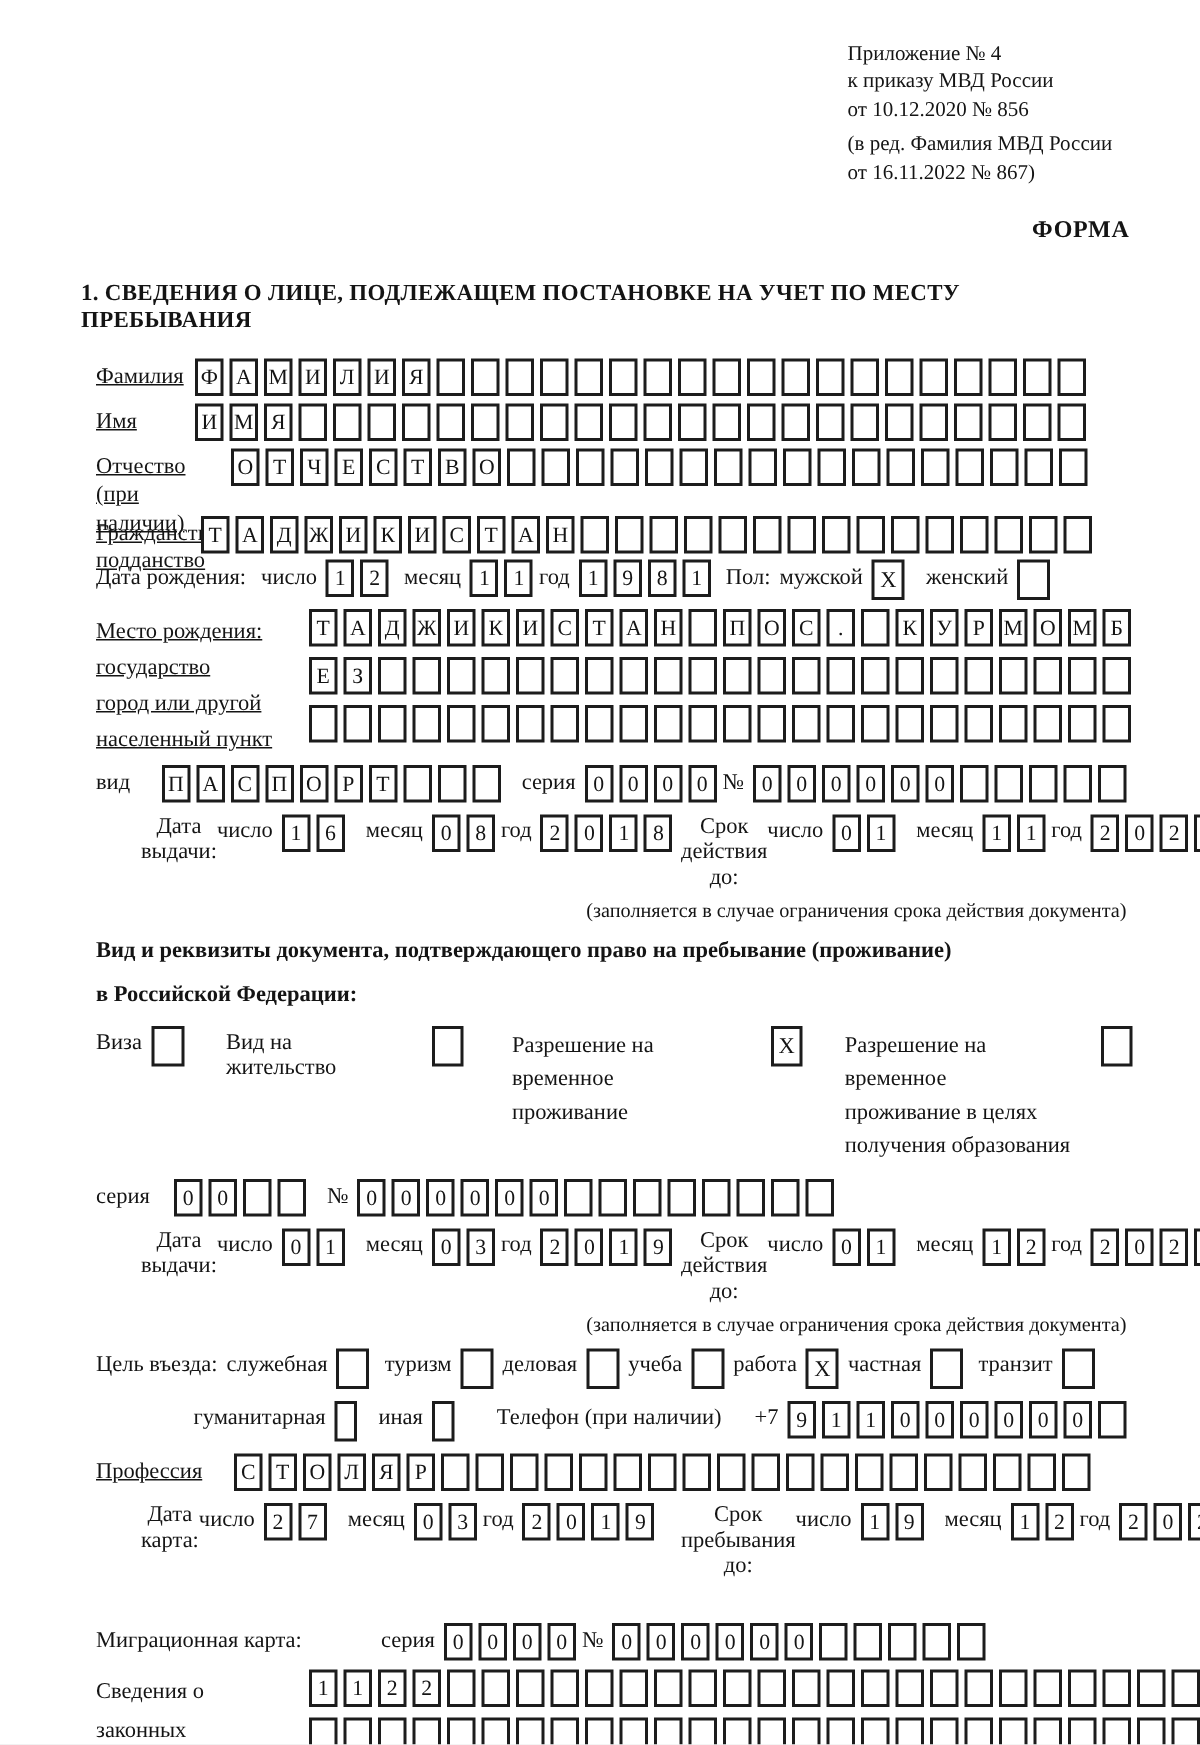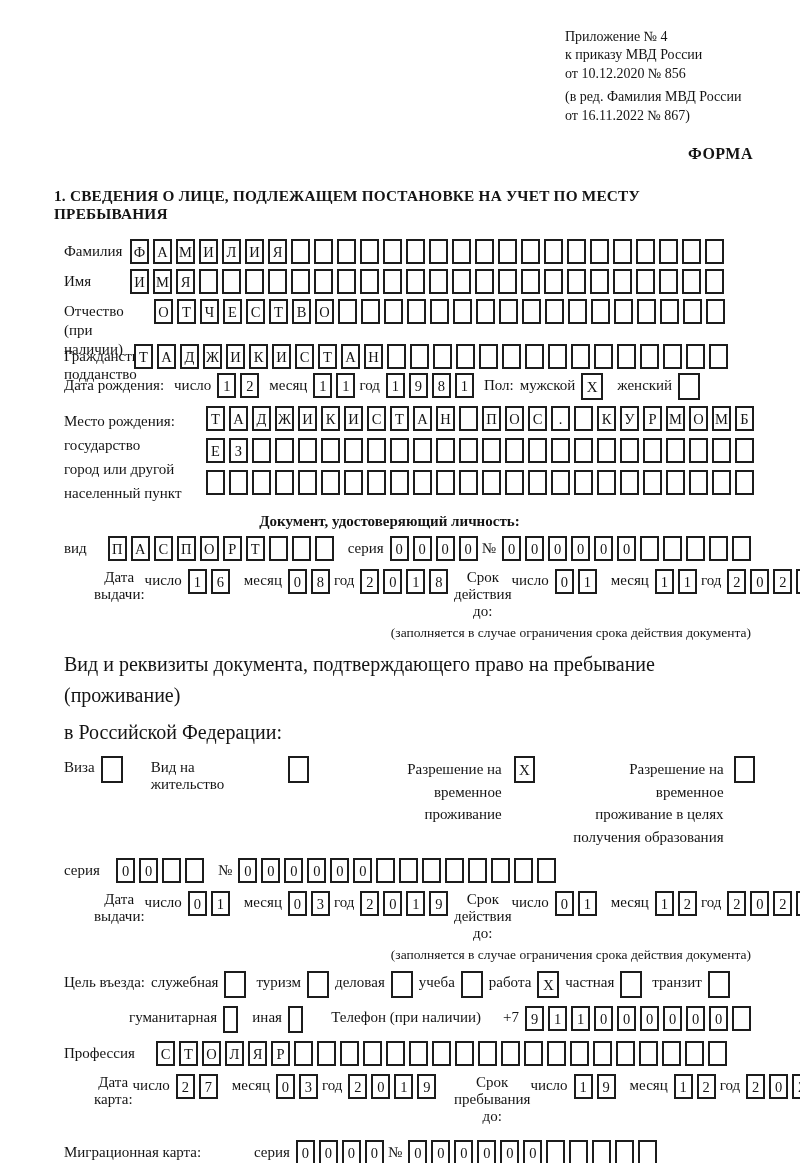--- a/index.html
+++ b/index.html
@@ -10,21 +10,21 @@
     overflow:hidden;position:relative;
   }
   .ref-block{width:190px;margin-left:auto;font-size:14px;line-height:1.32;}
   .ref-block .gap{margin-top:5px;}
   .forma{font-weight:bold;font-size:16px;text-align:right;margin:20px 2px 6px 0;letter-spacing:.5px;}
   .title{font-weight:bold;font-size:16.5px;text-align:center;margin-top:12px;line-height:1.55;}
   .blank-line{display:inline-block;width:54px;border-bottom:2px solid #333;height:13px;margin-left:10px;}
   .sec-heading{font-weight:bold;font-size:15.3px;margin:24px 0 16px -10px;letter-spacing:.2px;}
 
   .frow{display:flex;align-items:flex-start;margin-bottom:5px;font-size:15px;line-height:1.25;}
-  .lbl{flex-shrink:0;padding-top:3px;}
+  .lbl{flex-shrink:0;padding-top:3px;text-decoration:underline;}
   .boxes{display:inline-flex;flex-wrap:nowrap;}
   .cell{
     display:inline-block;width:19px;height:25px;box-sizing:border-box;
     border:2px solid #1c1c1c;margin-right:4px;text-align:center;
     font-size:14.5px;line-height:22px;background:#fff;
   }
   .checkbox{
     display:inline-block;width:22px;height:27px;box-sizing:border-box;
     border:2px solid #1c1c1c;text-align:center;font-size:15px;line-height:24px;background:#fff;
   }
@@ -32,24 +32,24 @@
   .ml6{margin-left:6px;} .ml10{margin-left:10px;} .ml14{margin-left:14px;} .mr6{margin-right:6px;}
 
   .doc-heading{font-weight:bold;font-size:15px;text-align:center;margin:8px 40px 6px 0;}
   .dates-row{display:flex;font-size:15px;margin-top:8px;}
   .date-group{display:flex;flex-direction:row;}
   .dg-left{width:360px;}
   .date-heading{text-align:center;margin-bottom:3px;padding-left:30px;}
   .date-line{display:flex;align-items:flex-start;}
   .date-line .dlbl{padding-top:3px;}
   .note{font-size:13.5px;text-align:right;margin:2px 4px 8px 0;}
-  .intro{font-size:20px;margin:6px 0 2px 0;line-height:1.55;}
+  .intro{font-size:15px;margin:6px 0 2px 0;line-height:1.55;font-weight:bold;}
   .cb-row{display:flex;align-items:flex-start;font-size:15px;margin:8px 0 10px 0;}
   .cb-item{display:flex;align-items:flex-start;}
-  .cb-label-multi{text-align:right;line-height:1.5;padding-top:2px;margin-left:10px;}
+  .cb-label-multi{text-align:left;line-height:1.5;padding-top:2px;margin-left:10px;}
   .purpose-row{display:flex;align-items:flex-start;font-size:15px;margin-bottom:8px;flex-wrap:nowrap;}
   .purpose-row .inline-lbl{white-space:nowrap;}
   .legal-wrap{display:flex;font-size:15px;margin-top:6px;}
   .legal-labels{width:142px;flex-shrink:0;line-height:1.75;padding-top:2px;}
   .legal-rows .boxes{margin-bottom:7px;display:flex;}
 </style>
 </head>
 <body>
 
 <div class="page">
@@ -308,21 +308,20 @@
           <span class="cell"></span>
           <span class="cell"></span>
           <span class="cell"></span>
           <span class="cell"></span>
           <span class="cell"></span>
           <span class="cell"></span>
         </div>
     </div>
   </div>
 
-  <div class="doc-heading">Документ, удостоверяющий личность:</div>
 
   <div class="frow">
     <span class="inline-lbl" style="width:48px">вид</span>
     <span class="boxes">
         <span class="cell">П</span>
         <span class="cell">А</span>
         <span class="cell">С</span>
         <span class="cell">П</span>
         <span class="cell">О</span>
         <span class="cell">Р</span>
@@ -616,21 +615,21 @@
         <span class="boxes">
             <span class="cell">2</span>
             <span class="cell">0</span>
             <span class="cell">2</span>
             <span class="cell">5</span>
           </span>
       </div>
     </div>
   </div>
 
-  <div class="frow" style="margin-top:12px">
+  <div class="frow" style="margin-top:26px">
     <span class="inline-lbl" style="width:168px">Миграционная карта:</span>
     <span class="inline-lbl" style="margin-left:22px;margin-right:6px">серия</span>
     <span class="boxes">
         <span class="cell">0</span>
         <span class="cell">0</span>
         <span class="cell">0</span>
         <span class="cell">0</span>
       </span>
     <span class="inline-lbl mr6">№</span>
     <span class="boxes">

